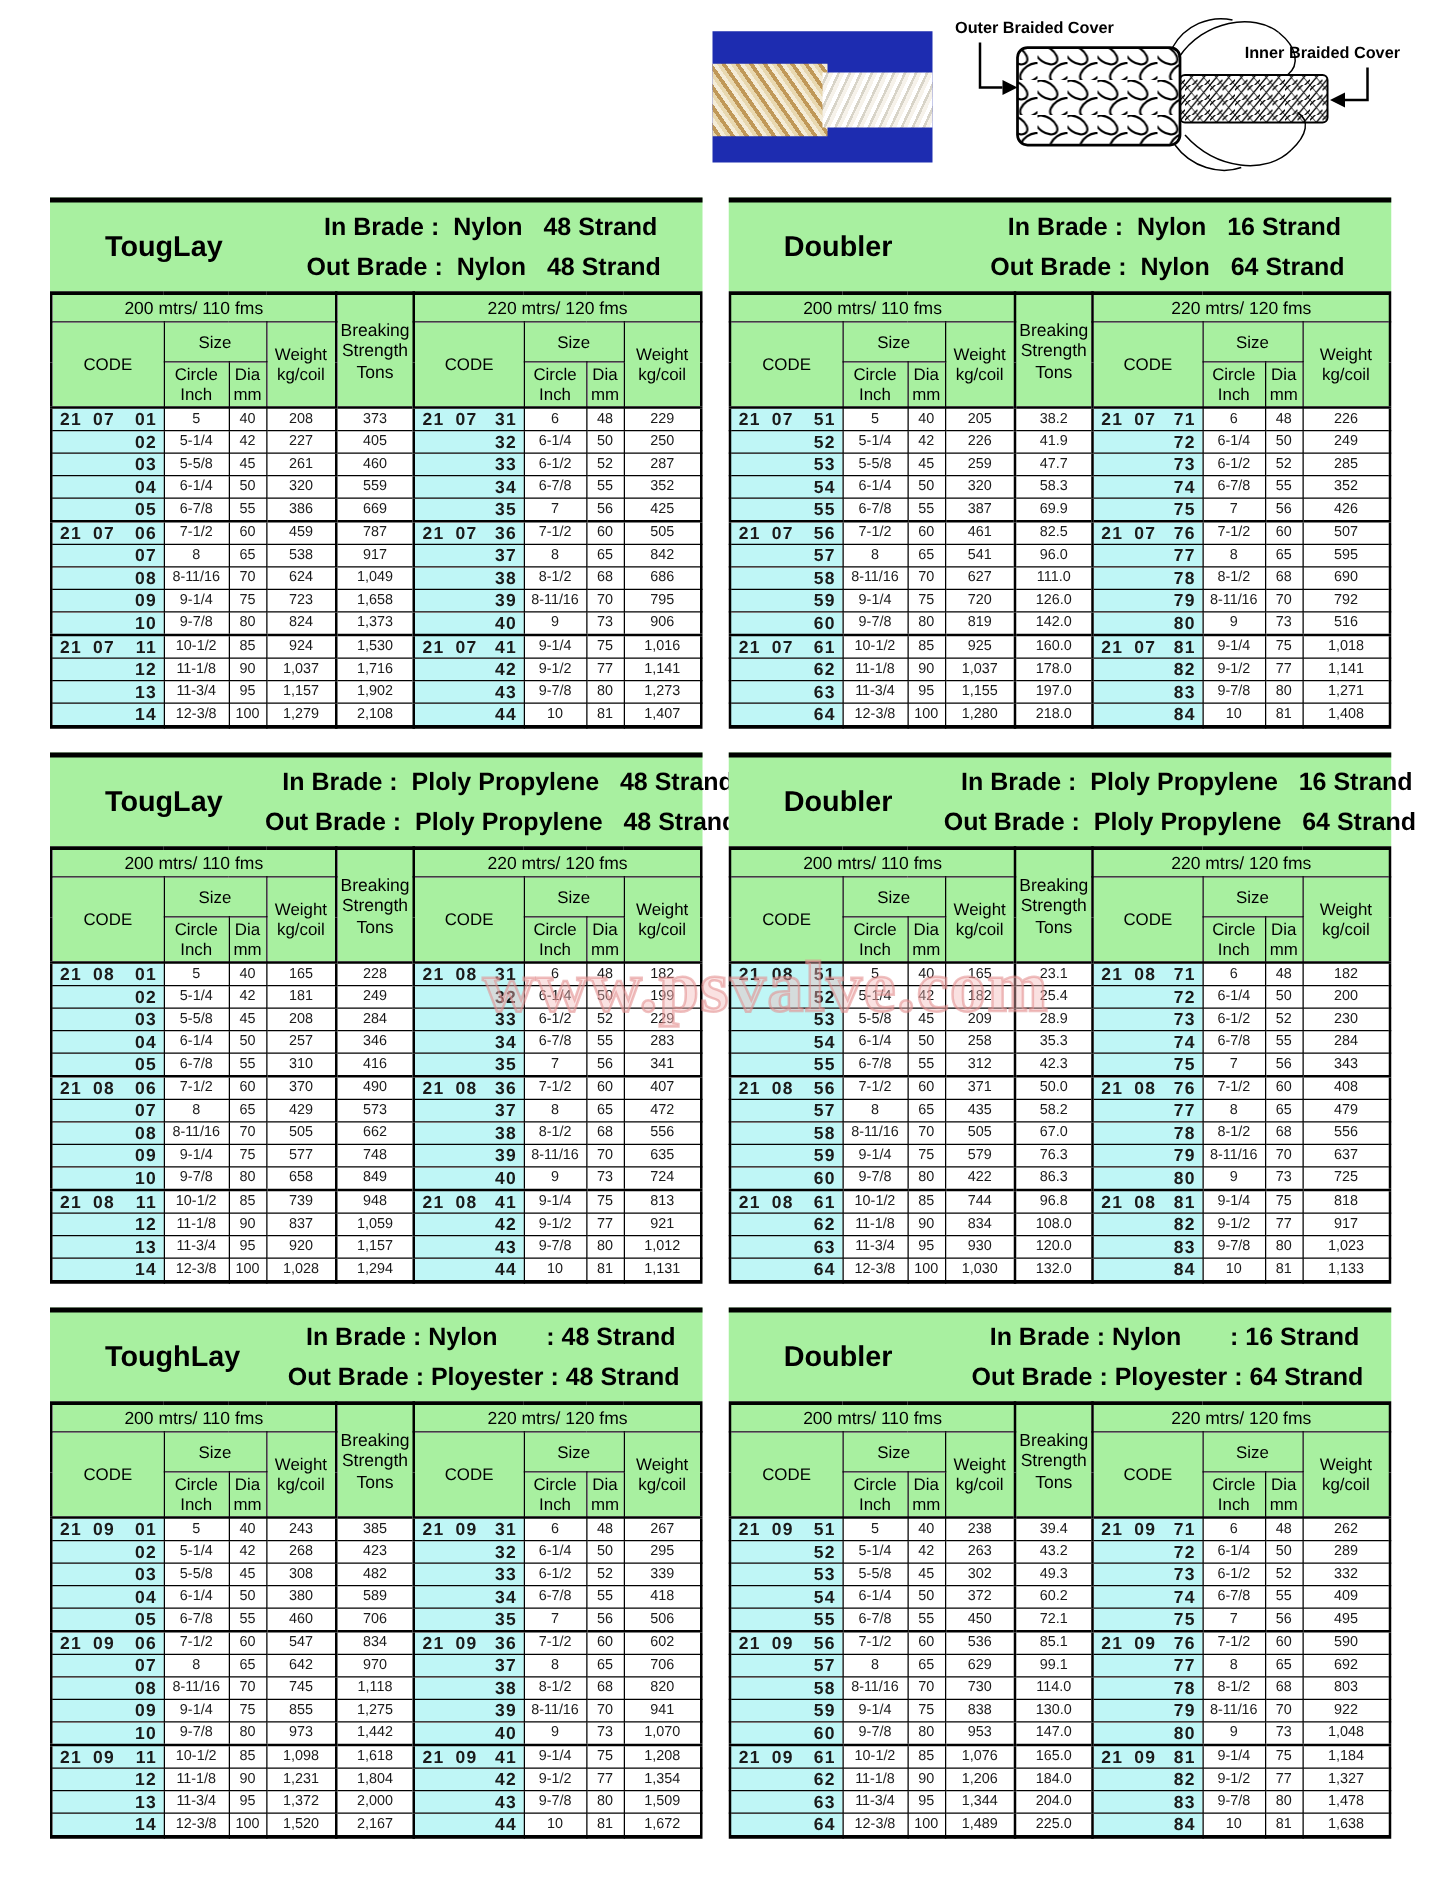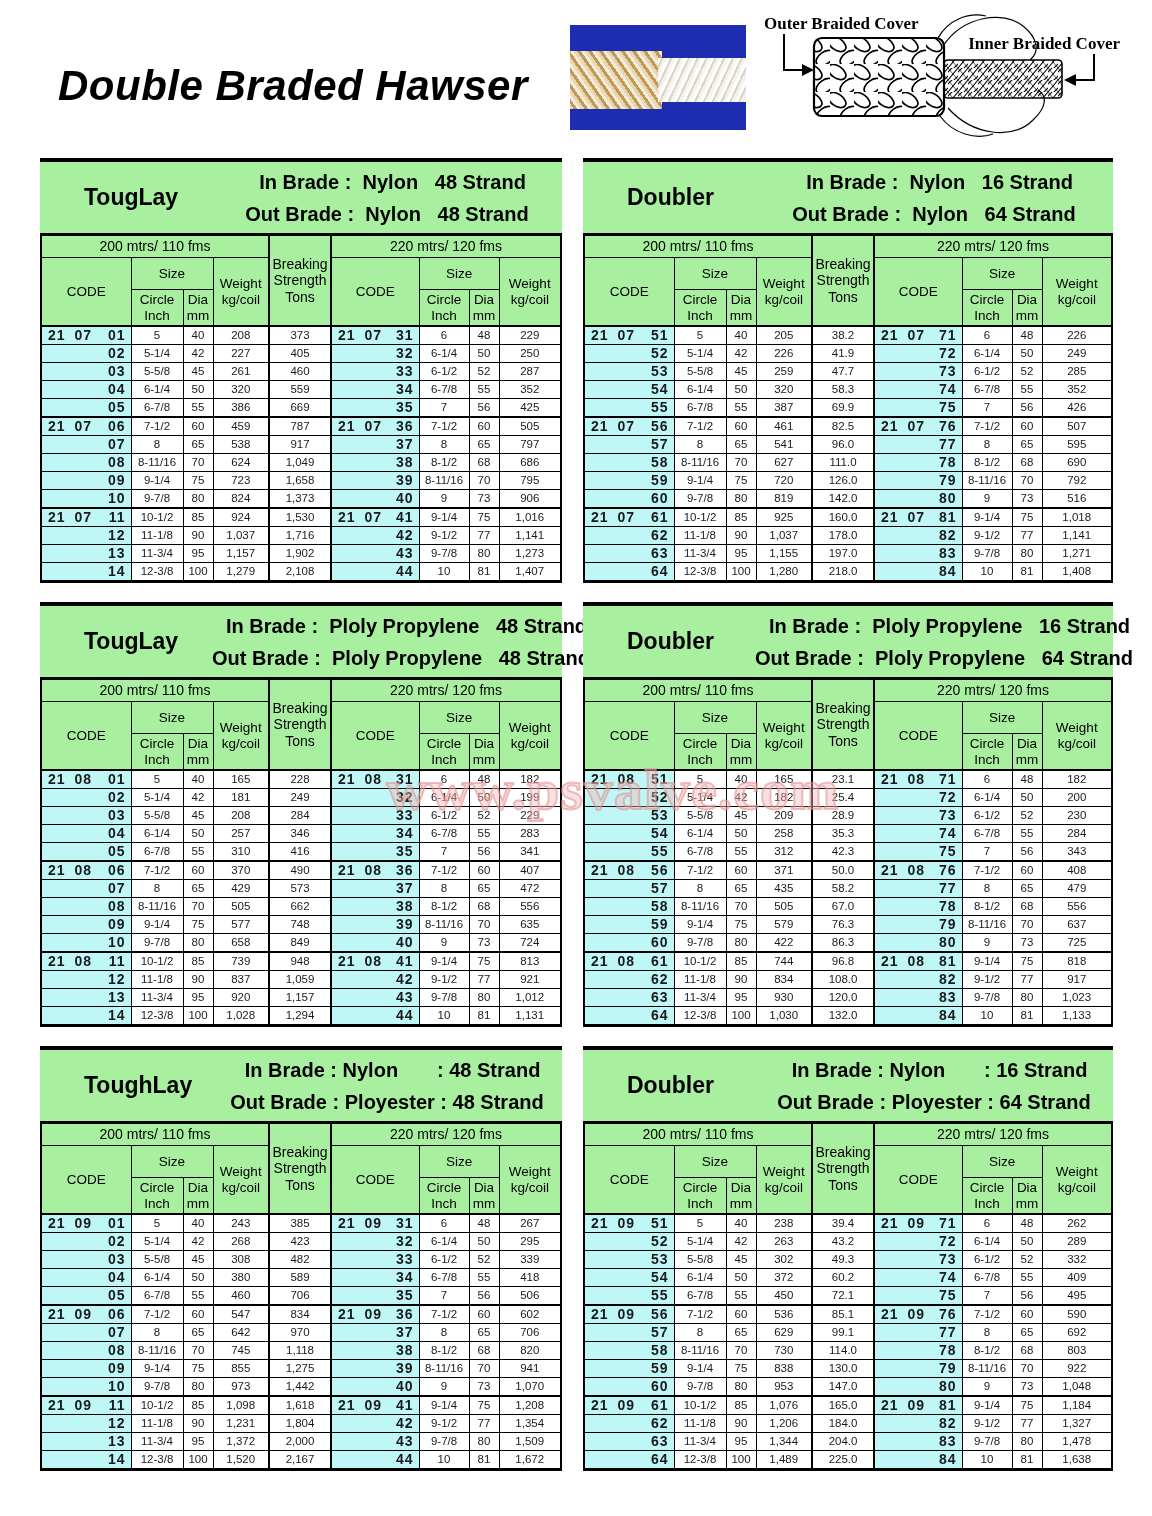--- a/index.html
+++ b/index.html
@@ -8,22 +8,22 @@
 
   
   .page-title{position:absolute;left:58px;top:34px;font-size:42px;font-weight:bold;
               font-style:italic;letter-spacing:0.5px;white-space:nowrap;}
   .photo{position:absolute;left:570px;top:25px;width:176px;height:105px;background:#1d2cb0;}
   .rope-left{position:absolute;left:0;top:26px;width:92px;height:58px;
              background:repeating-linear-gradient(55deg,#e8d8b0 0 3px,#c09858 3px 6px,#f4ecd8 6px 9px);}
   .rope-right{position:absolute;left:88px;top:33px;width:88px;height:44px;
               background:repeating-linear-gradient(115deg,#ffffff 0 3px,#d8d4c8 3px 5px,#f6f2ea 5px 8px);}
   .diagram{position:absolute;left:758px;top:8px;width:362px;height:136px;}
-  .dlabel{position:absolute;font-family:Liberation Serif, serif;font-weight:bold;
-          font-size:17px;white-space:nowrap;}
+  .dlabel{position:absolute;font-family:Liberation Sans, sans-serif;font-weight:bold;
+          font-size:13px;white-space:nowrap;}
   .dlabel.outer{left:6px;top:6px;}
   .dlabel.inner{right:0px;top:26px;}
 
   
   .watermark{position:absolute;left:344px;top:756px;z-index:6;pointer-events:none;
              font-family:"Liberation Serif",serif;font-weight:bold;font-size:58px;
              letter-spacing:1px;color:rgba(243,183,183,0.42);margin-left:42px;
              -webkit-text-stroke:2px rgba(226,140,140,0.55);}
 
   
@@ -53,21 +53,20 @@
   .cw{display:flex;justify-content:space-between;align-items:center;padding:0 5px 0 6px;
       font-weight:bold;font-size:14px;letter-spacing:1px;line-height:17px;}
   .cp{word-spacing:4px;}
   .cs{}
 </style>
 </head>
 <body>
 
 <div class="page">
 
-  <h1 class="page-title">Double Braded Hawser</h1>
 
   <div class="photo">
     <div class="rope-left"></div>
     <div class="rope-right"></div>
   </div>
 
   <div class="diagram">
     <svg width="362" height="136" viewBox="0 0 362 136">
       <defs>
         <pattern id="weaveBig" width="24" height="28" patternUnits="userSpaceOnUse">
@@ -283,21 +282,21 @@
               <td>538</td>
               <td class="bcol">917</td>
               <td class="code">
                 <span class="cw">
                   <span class="cp"></span>
                   <span class="cs">37</span>
                 </span>
               </td>
               <td>8</td>
               <td>65</td>
-              <td>797</td>
+              <td>842</td>
             </tr>
             <tr>
               <td class="code">
                 <span class="cw">
                   <span class="cp"></span>
                   <span class="cs">08</span>
                 </span>
               </td>
               <td>8-11/16</td>
               <td>70</td>

